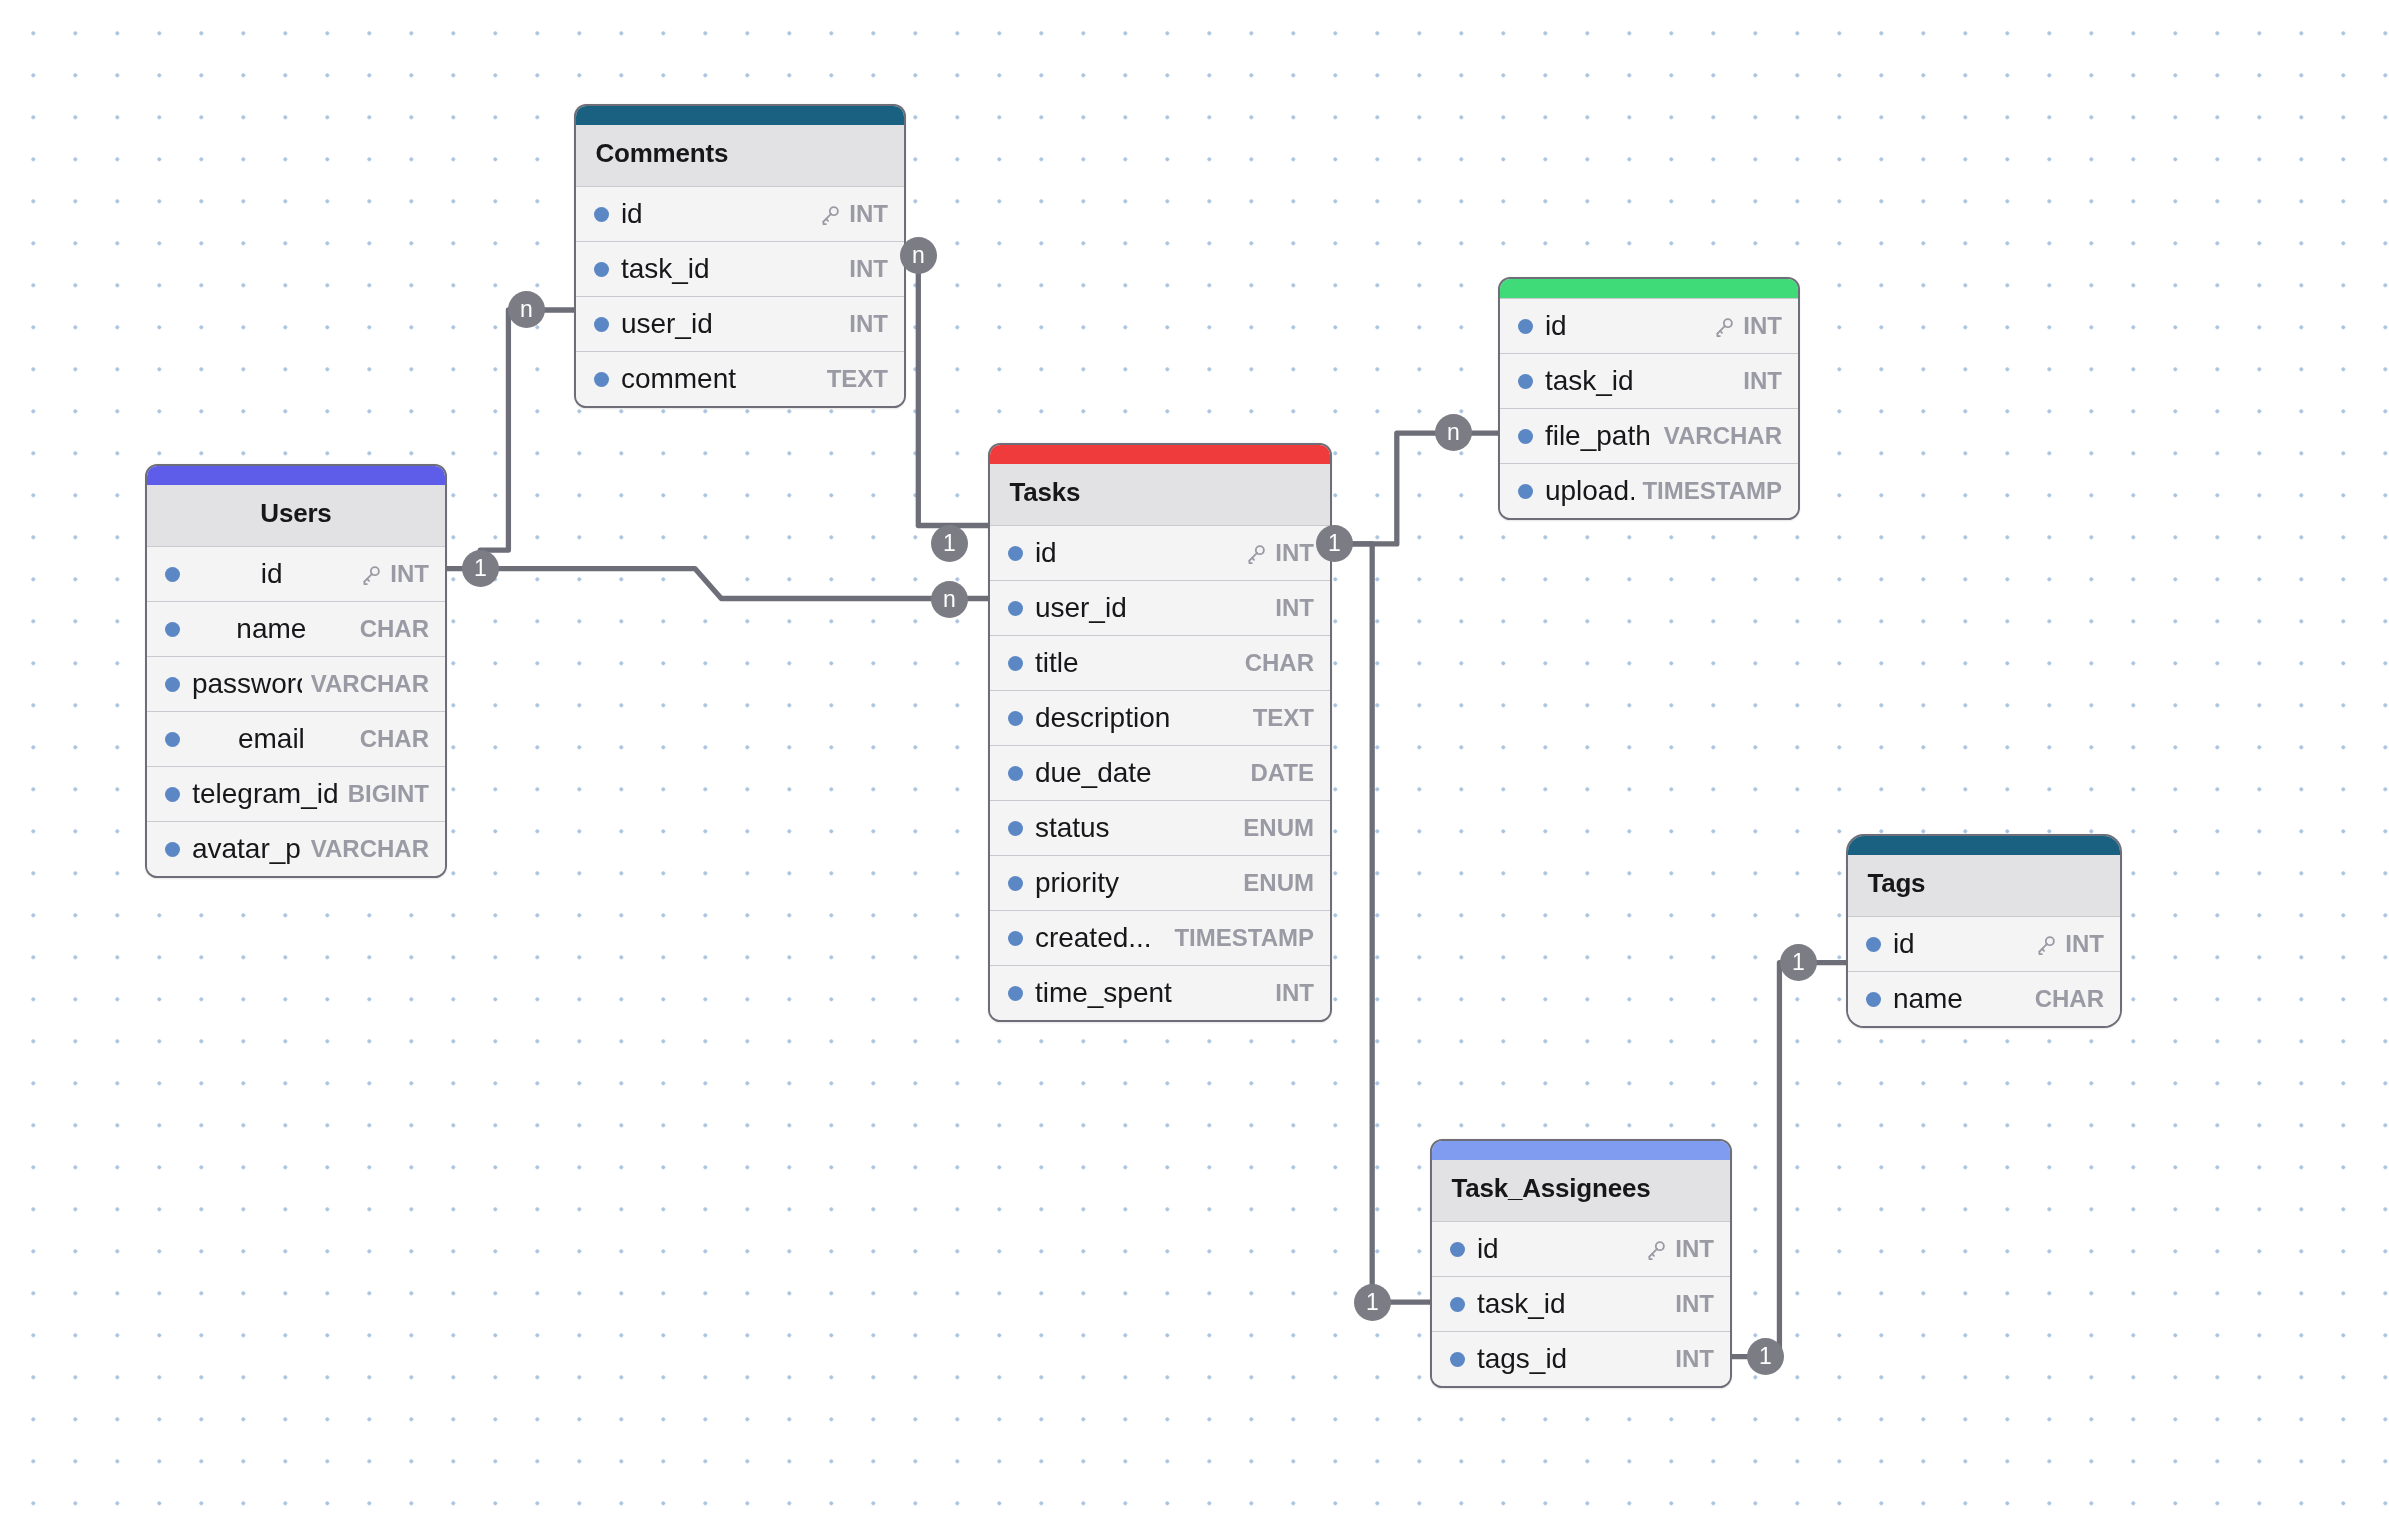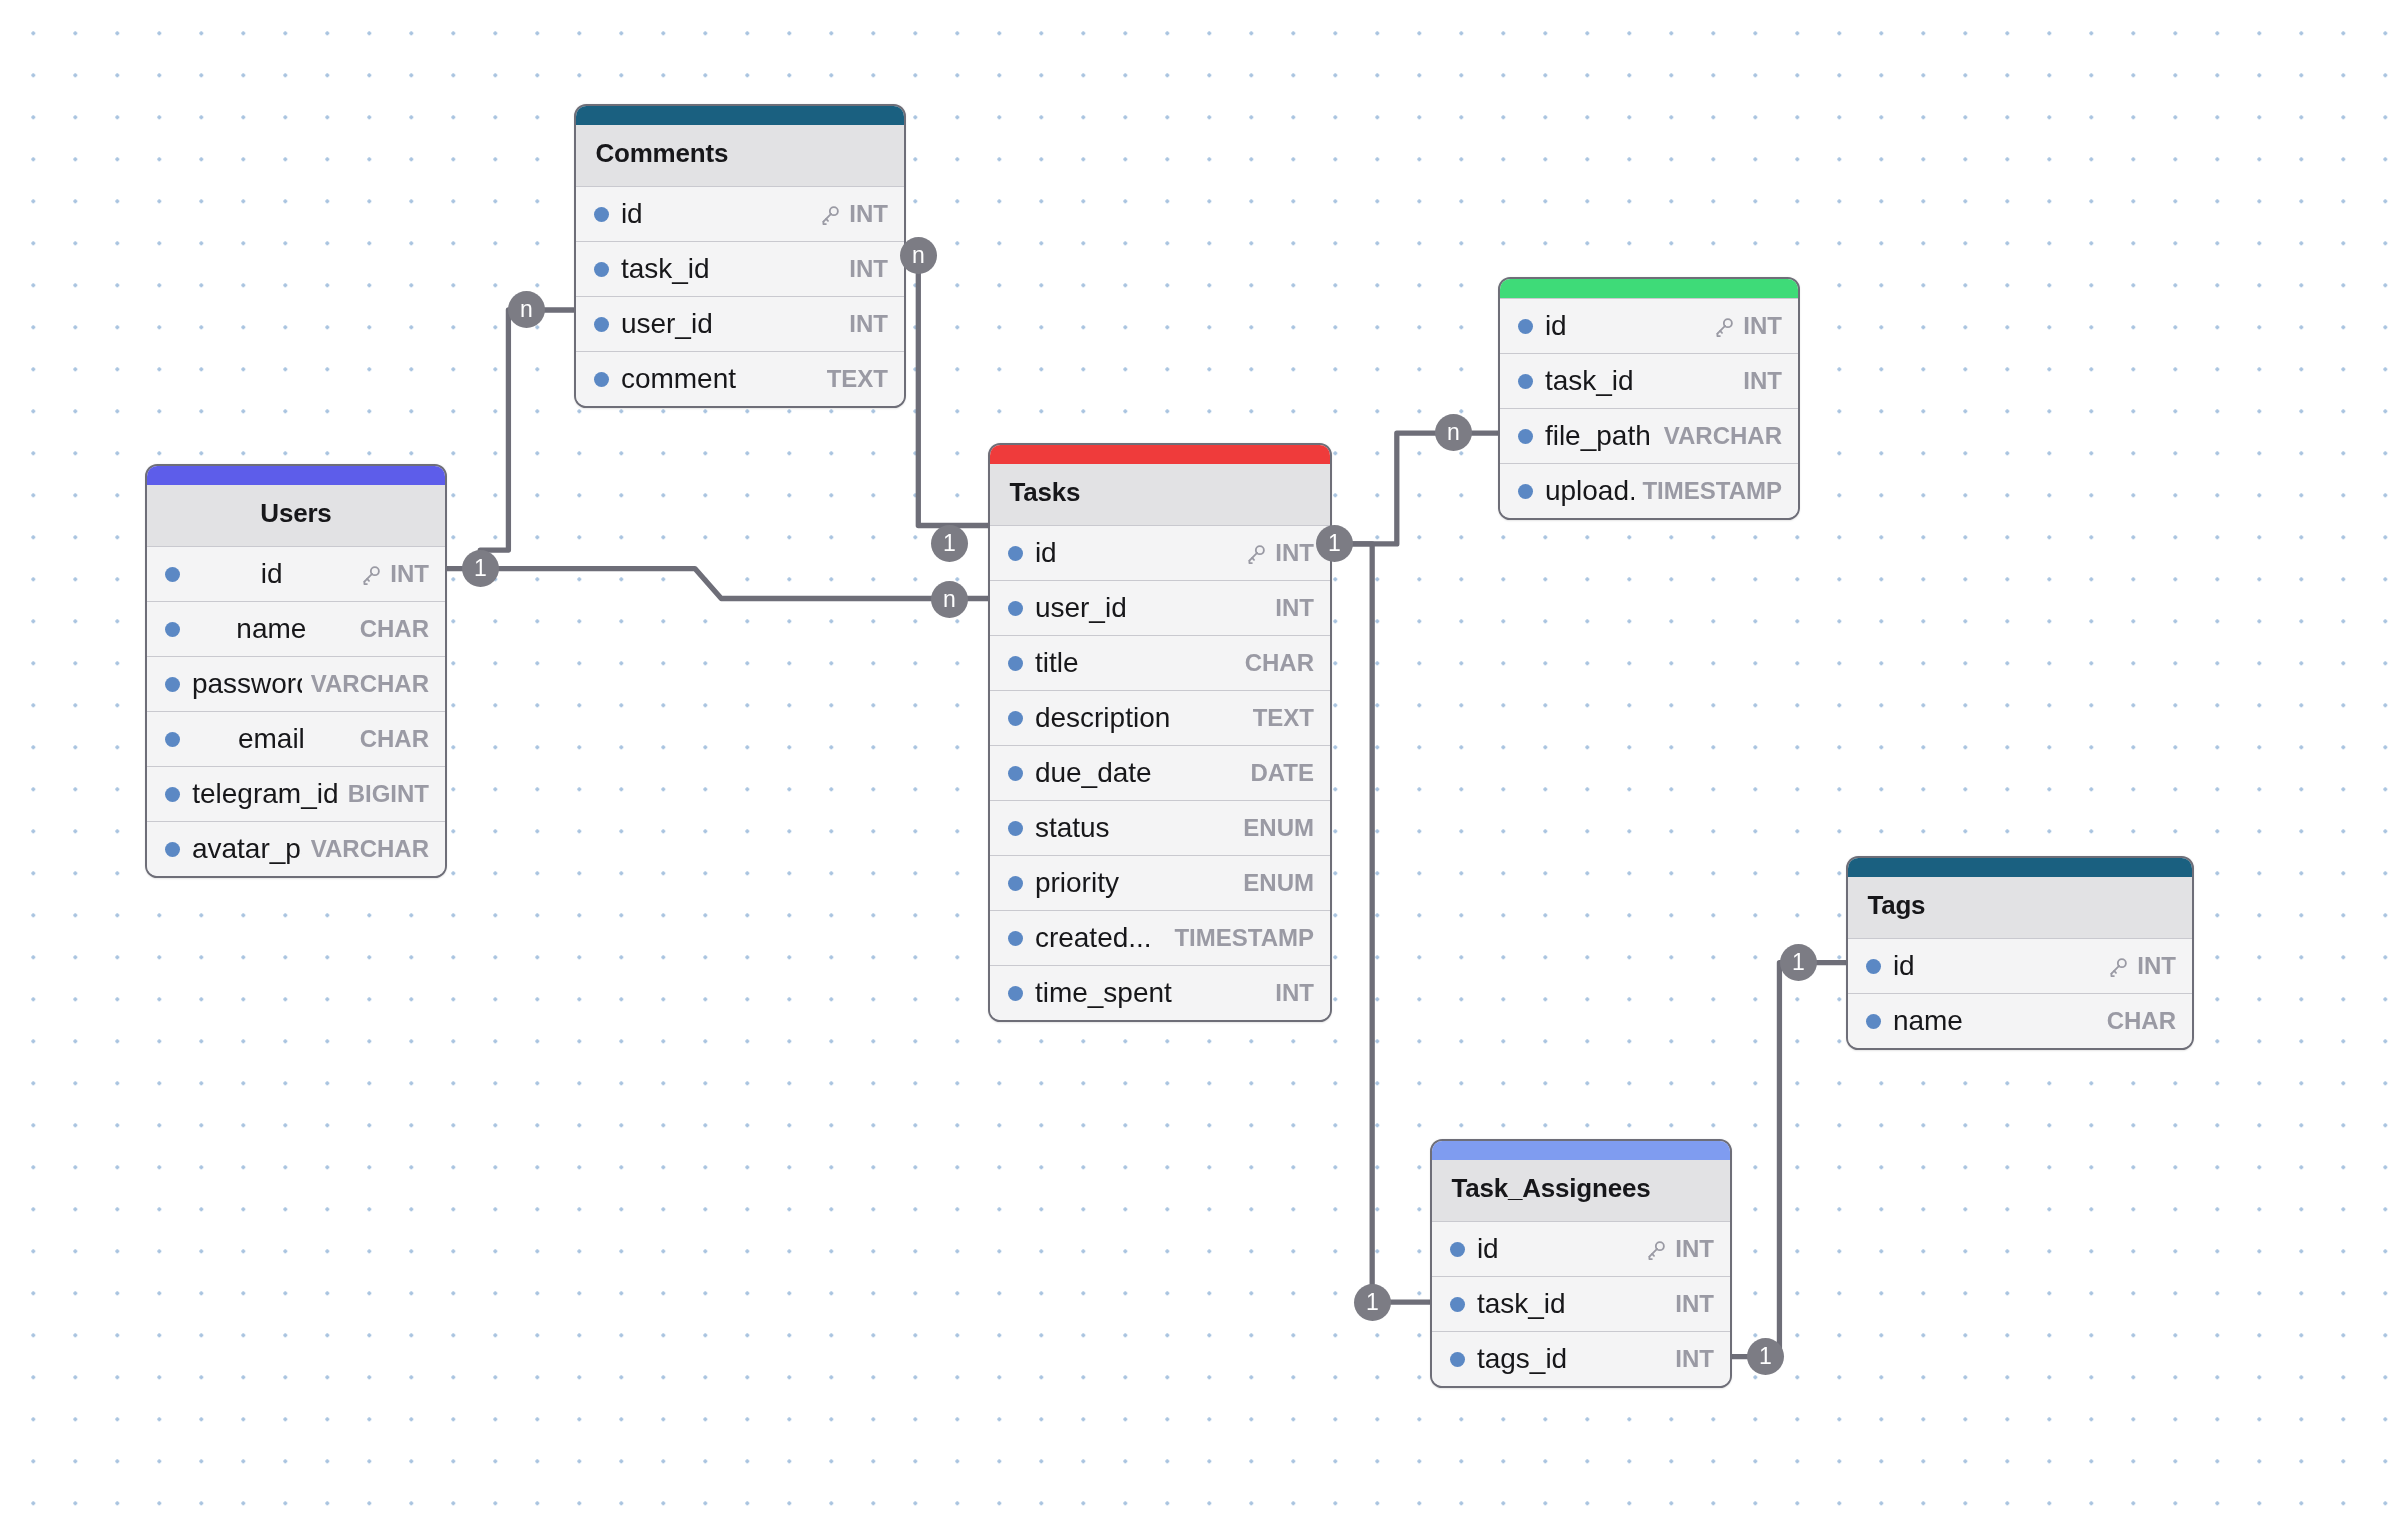--- a/index.html
+++ b/index.html
@@ -325,21 +325,21 @@
           </span>
         </div>
         <div class="field-row">
           <span class="field-dot"></span>
           <span class="field-name">upload...</span>
           <span class="field-right">
             <span class="field-type">TIMESTAMP</span>
           </span>
         </div>
       </div>
-      <div class="table-node" style="left: 1846px; top: 856px; width: 348px;">
+      <div class="table-node" style="left: 1846px; top: 834px; width: 276px; border-radius: 18px;">
         <div class="accent-bar" style="background: rgb(26, 96, 128);"></div>
         <div class="table-title">Tags</div>
         <div class="field-row">
           <span class="field-dot"></span>
           <span class="field-name">id</span>
           <span class="field-right">
             <span class="key-icon">
               <svg width="23" height="23" viewBox="0 0 24 24" fill="none" stroke="#9a9aa4" stroke-width="1.9" stroke-linecap="round" stroke-linejoin="round">
                 <circle cx="15.5" cy="8.5" r="4.2"></circle>
                 <path d="M12.6 11.4 L4.6 19.4"></path>

